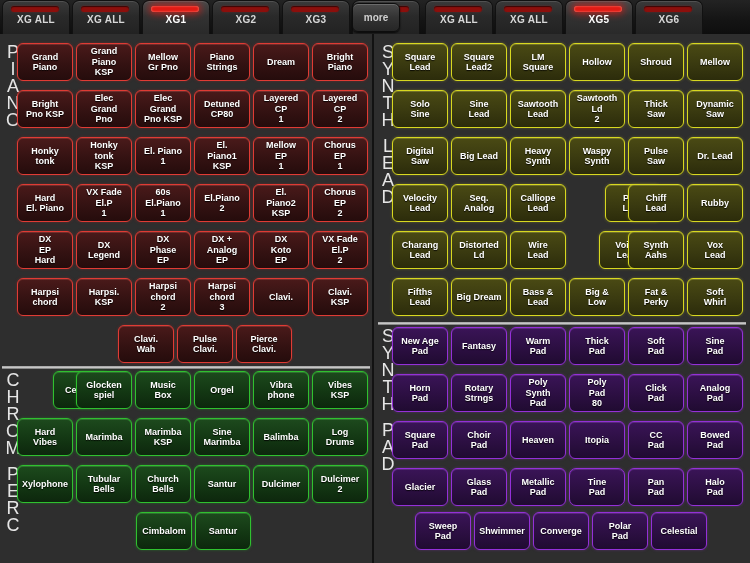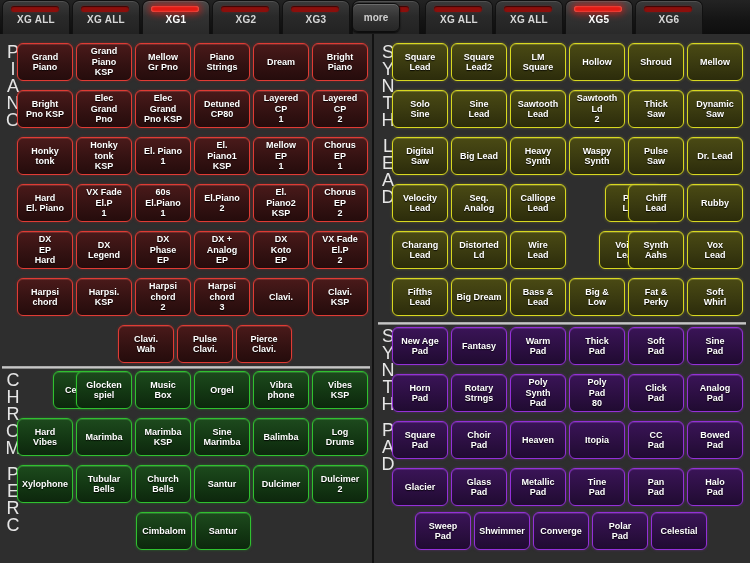--- a/index.html
+++ b/index.html
@@ -480,21 +480,21 @@
       </div>
       <div class="btn purple" style="left: 392px; top: 468px;">
         <span>Glacier</span>
       </div>
       <div class="btn purple" style="left: 451px; top: 468px;">
         <span>Glass<br>Pad</span>
       </div>
       <div class="btn purple" style="left: 510px; top: 468px;">
         <span>Metallic<br>Pad</span>
       </div>
-      <div class="btn purple" style="left: 569px; top: 468px;">
+      <div class="btn purple" style="left: 569px; top: 468px; border-radius: 7px;">
         <span>Tine<br>Pad</span>
       </div>
       <div class="btn purple" style="left: 628px; top: 468px;">
         <span>Pan<br>Pad</span>
       </div>
       <div class="btn purple" style="left: 687px; top: 468px;">
         <span>Halo<br>Pad</span>
       </div>
       <div class="btn purple" style="left: 415px; top: 512px;">
         <span>Sweep<br>Pad</span>

